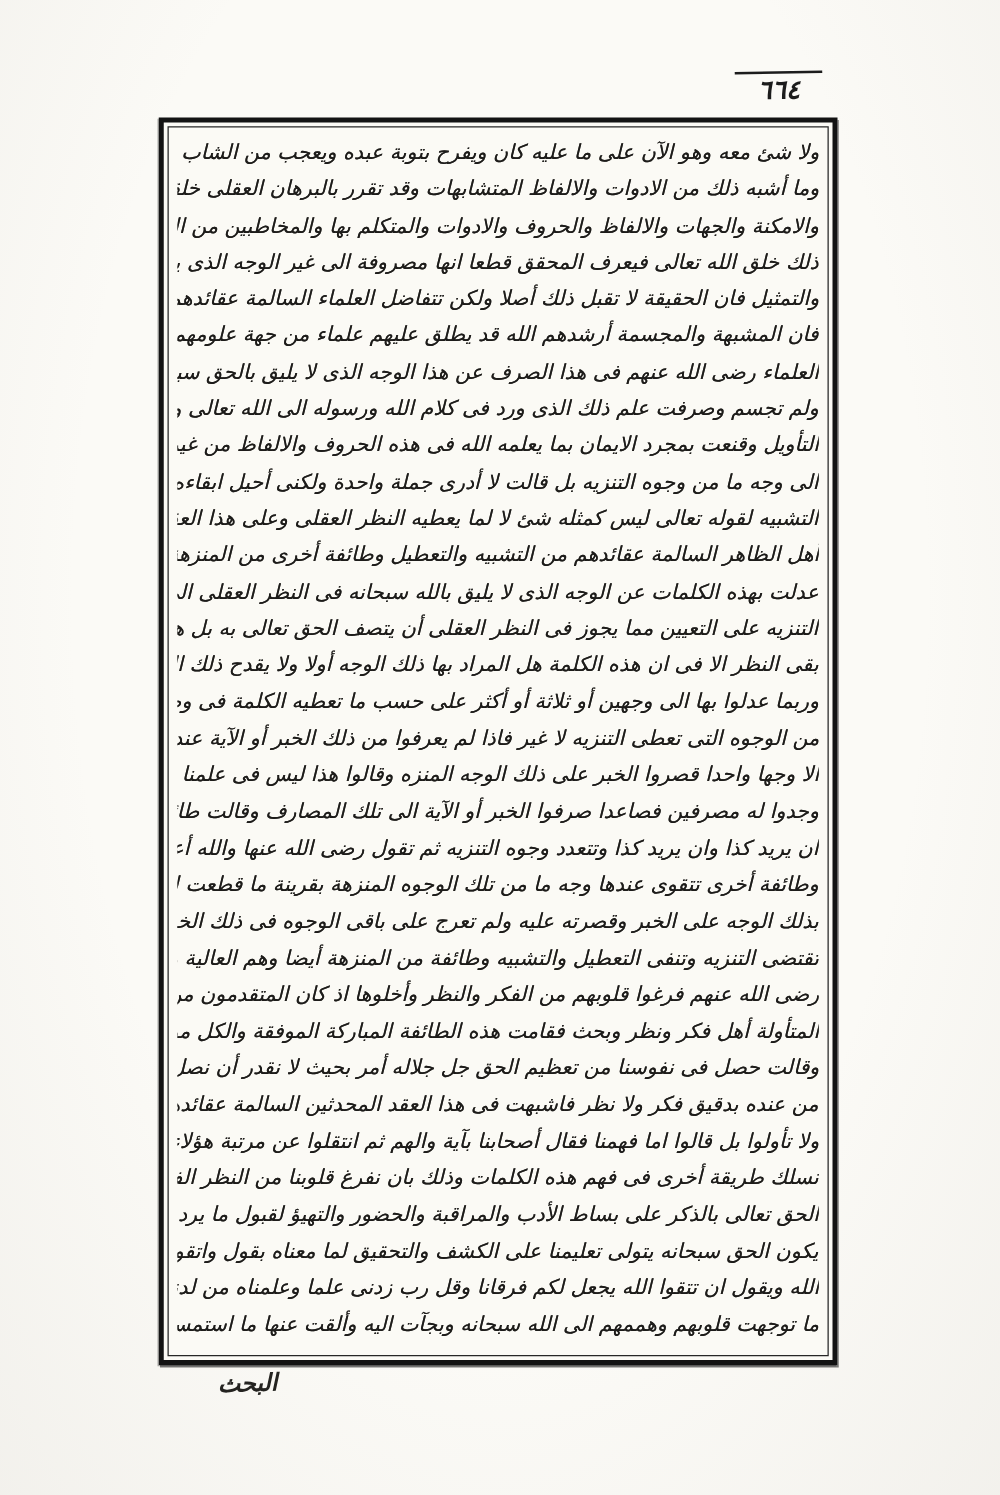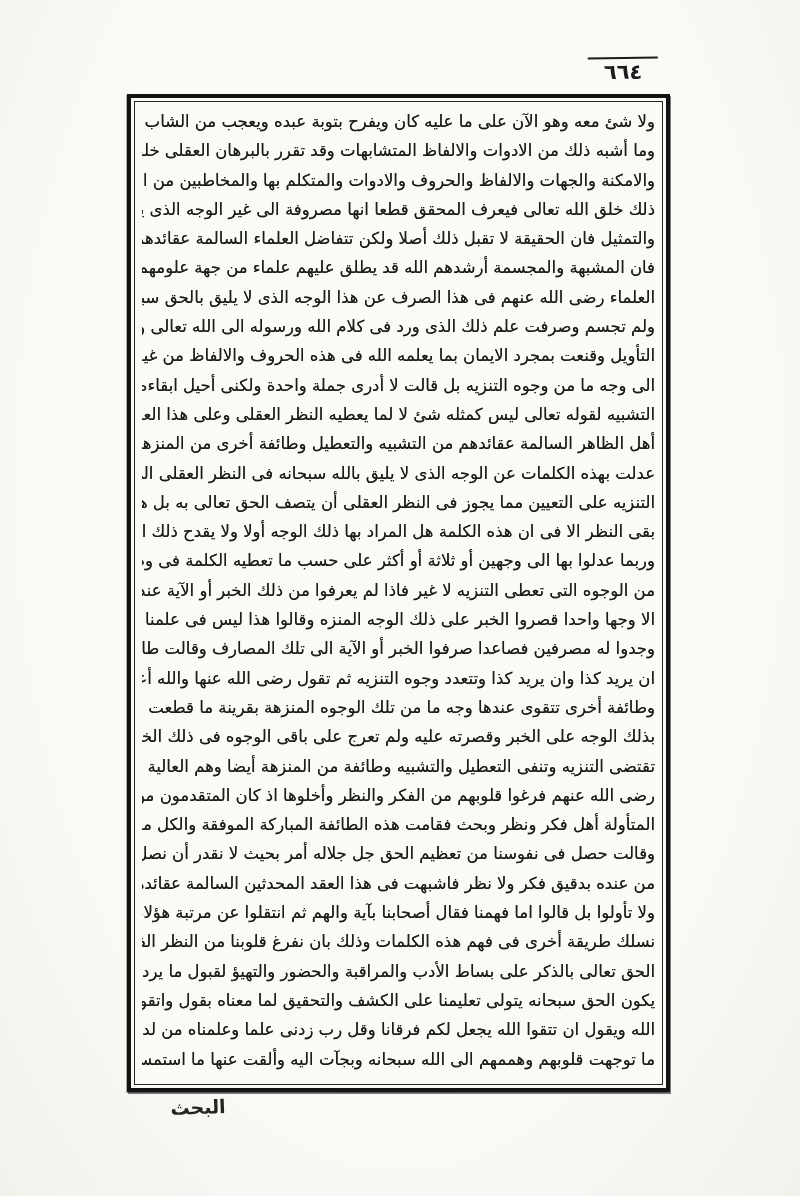--- a/index.html
+++ b/index.html
@@ -8,20 +8,21 @@
     background:#fcfbf8;
     font-family:"DejaVu Sans",sans-serif;
     position:relative;
     overflow:hidden;
   }
   .page{
     position:absolute;inset:0;
     background:
       radial-gradient(ellipse at 50% 40%, rgba(255,255,255,0) 60%, rgba(180,175,165,0.12) 100%),
       #fbfaf6;
+    font-style: italic;
   }
   .page-number{
     position:absolute;
     top:57px;left:588px;width:70px;
     text-align:center;
     direction:rtl;
     font-size:21px;font-weight:bold;
     color:#1c1c1c;
     border-top:2px solid #1c1c1c;
     padding-top:1px;

